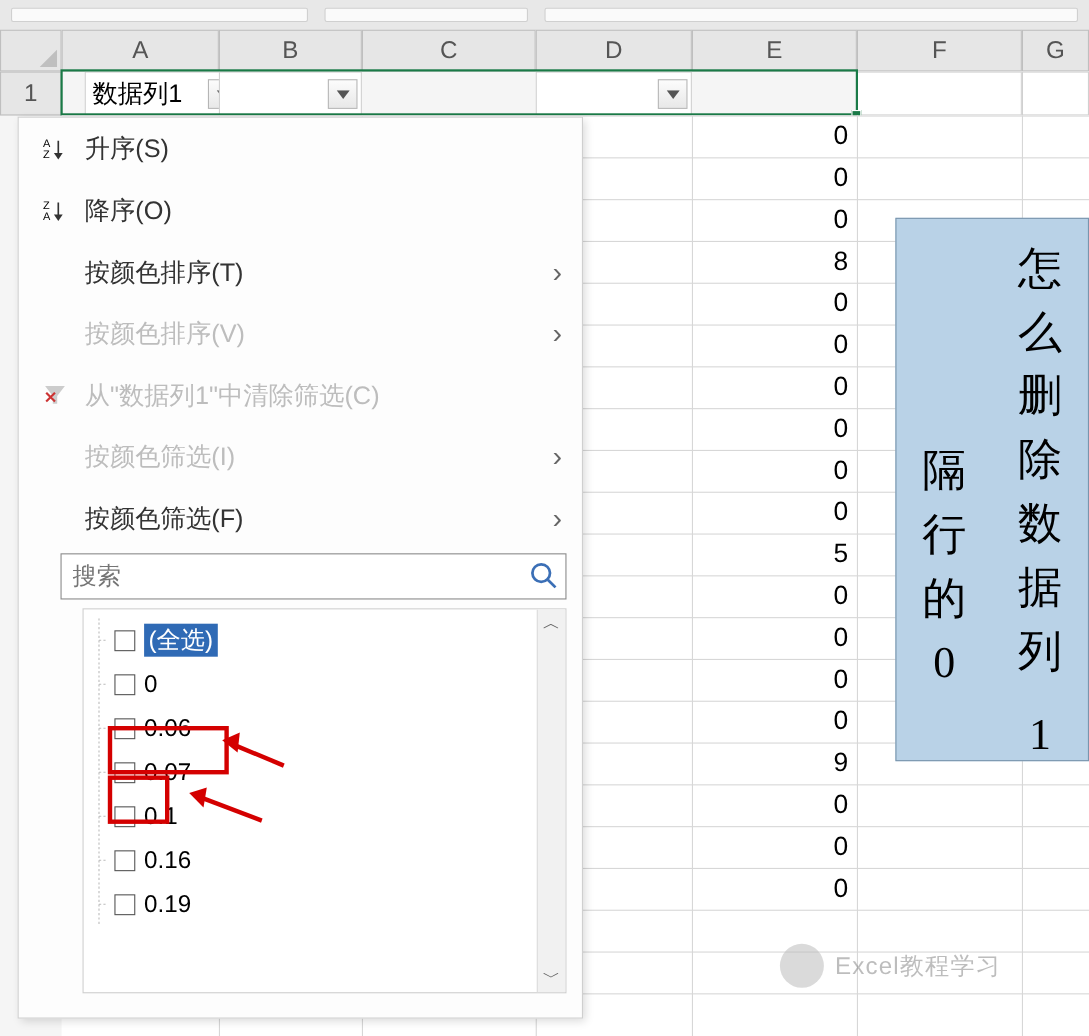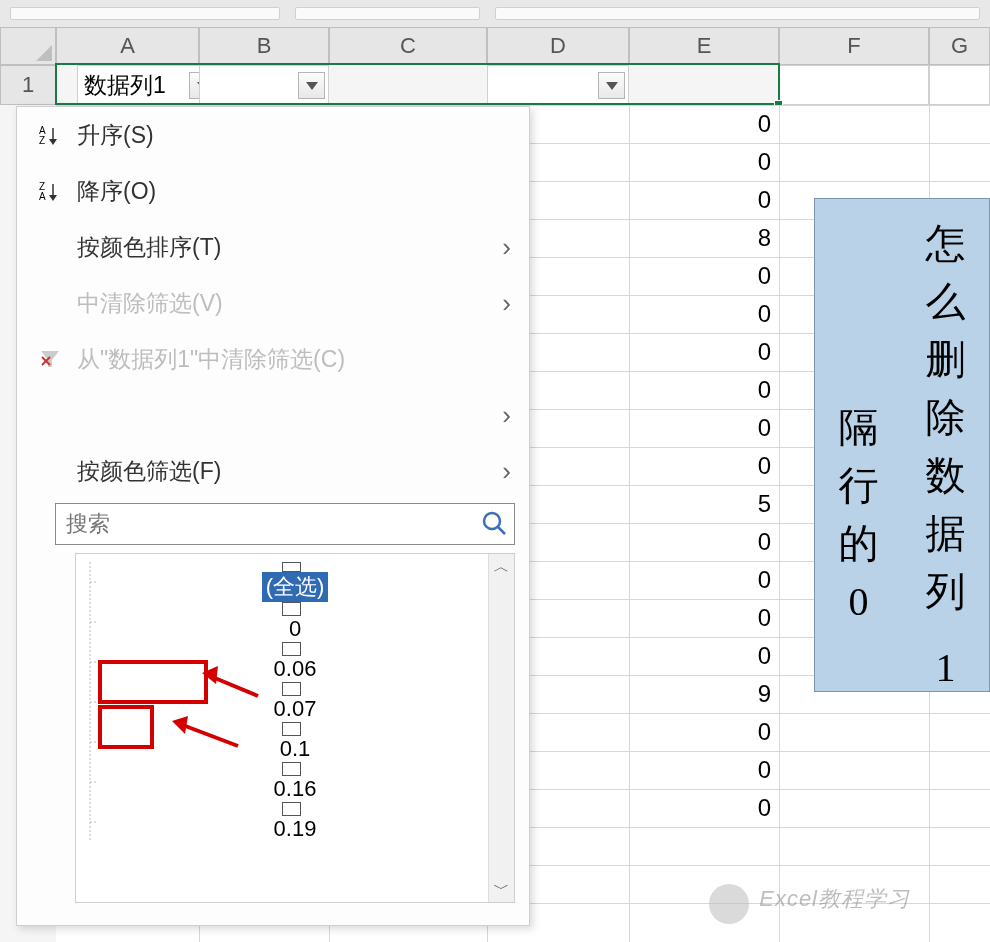--- a/index.html
+++ b/index.html
@@ -63,39 +63,39 @@
   .mitem { position:relative; height:56px; display:flex; align-items:center; font-size:23px; color:#333; padding-left:60px; }
   .mitem.disabled { color:#bdbdbd; }
   .mitem .ic { position:absolute; left:18px; width:30px; display:flex; justify-content:center; }
   .mitem .chev { position:absolute; right:18px; font-size:26px; color:#666; }
   .searchwrap { margin:4px 14px 8px 38px; position:relative; }
   .searchbox { width:100%; height:42px; border:1px solid #8a8a8a; background:#fff; font-size:22px; padding:0 42px 0 10px; color:#888; font-family:inherit; }
   .searchicon { position:absolute; right:8px; top:7px; color:#3b6fb6; }
 
   .listbox { position:relative; margin:0 14px 0 58px; height:350px; border:1px solid #cfcfcf; background:#fff; overflow:hidden; }
   .tree { position:absolute; left:0; top:8px; right:28px; }
-  .tnode { position:relative; height:40px; display:flex; align-items:center; font-size:22px; padding-left:28px;flex-direction:column; }
+  .tnode { position:relative; height:40px; display:flex; align-items:center; font-size:22px; padding-left:28px; }
   .tnode .dots { position:absolute; left:6px; top:0; bottom:0; width:16px; }
   .tnode .cb { width:19px; height:19px; border:1.5px solid #555; margin-right:8px; background:#fff; }
   .tnode.sel .lbl { background:#2f6ab5; color:#fff; padding:0 4px;}
   .vscroll { position:absolute; right:0; top:0; bottom:0; width:26px; background:#f1f1f1; border-left:1px solid #ddd; }
   .vscroll .up, .vscroll .down { position:absolute; left:0; right:0; height:26px; display:flex; align-items:center; justify-content:center; color:#666; }
   .vscroll .up{top:0;} .vscroll .down{bottom:0;}
 
   
   .redbox { position:absolute; border:4px solid #d40000; pointer-events:none; }
   .arrow { position:absolute; pointer-events:none; }
 
   
   .tip { position:absolute; left:814px; top:198px; width:176px; height:494px; background:#b9d2e7; border:1px solid #7a95ad; display:flex; }
   .tipcol { flex:1; display:flex; flex-direction:column; align-items:center; justify-content:center; font-size:40px; line-height:58px; font-family:"SimSun","KaiTi",serif; color:#000;}
   .tipcol.right { justify-content:flex-start; padding-top:16px;}
   .tipcol.left { justify-content:flex-end; padding-bottom:60px;}
   
-  .wm { position:absolute; right:80px; bottom:18px; display:flex; align-items:flex-start; gap:10px; opacity:.55;font-style:italic;}
+  .wm { position:absolute; right:80px; bottom:44px; display:flex; align-items:center; gap:10px; opacity:.55;}
   .wm .bubble { width:40px; height:40px; border-radius:50%; background:#bcbcbc; position:relative;}
   .wm .txt { font-size:22px; color:#888; letter-spacing:1px;}
 </style>
 </head>
 <body>
 
 <div class="topbar">
   <div class="seg topseg1"></div>
   <div class="seg topseg2"></div>
   <div class="seg topseg3"></div>
@@ -219,34 +219,35 @@
           <polygon points="10,15 18,15 14,21" fill="#333"></polygon>
         </svg>
     </span>
     <span>降序(O)</span>
   </div>
   <div class="mitem">
     <span>按颜色排序(T)</span>
     <span class="chev">›</span>
   </div>
   <div class="mitem disabled">
-    <span>中清除筛选(V)</span>
+    <span>按颜色排序(V)</span>
     <span class="chev">›</span>
   </div>
   <div class="mitem disabled">
     <span class="ic">
       <svg width="22" height="22">
           <polygon points="2,3 20,3 13,12 13,19 9,19 9,12" fill="#ccc"></polygon>
           <line x1="3" y1="17" x2="11" y2="9" stroke="#c33" stroke-width="2"></line>
           <line x1="3" y1="9" x2="11" y2="17" stroke="#c33" stroke-width="2"></line>
         </svg>
     </span>
     <span>从"数据列1"中清除筛选(C)</span>
   </div>
   <div class="mitem disabled">
+    <span>按颜色筛选(I)</span>
     <span class="chev">›</span>
   </div>
   <div class="mitem">
     <span>按颜色筛选(F)</span>
     <span class="chev">›</span>
   </div>
 
   <div class="searchwrap">
     <input class="searchbox" placeholder="搜索" style="">
     <span class="searchicon">

